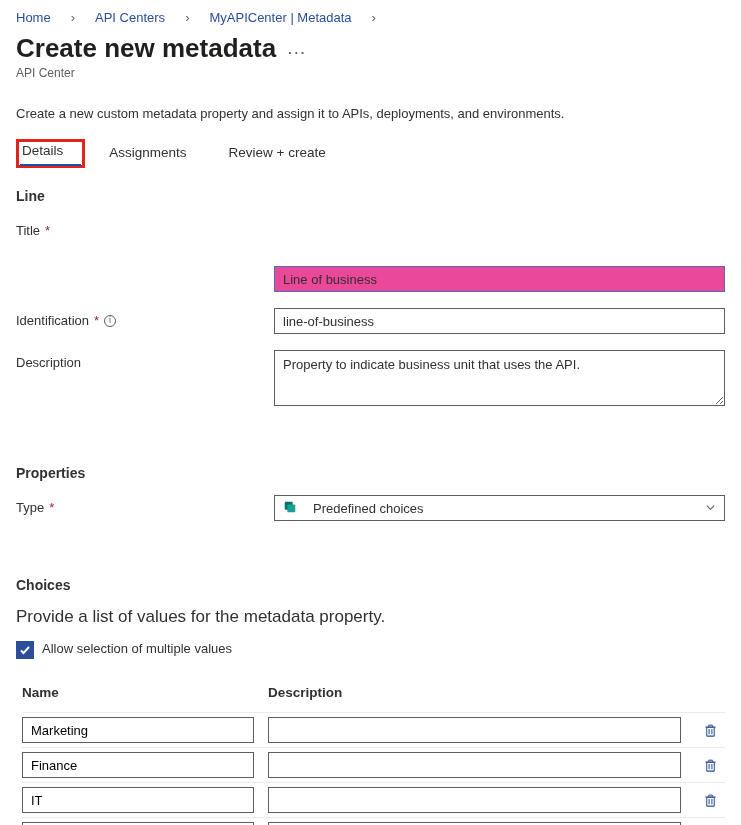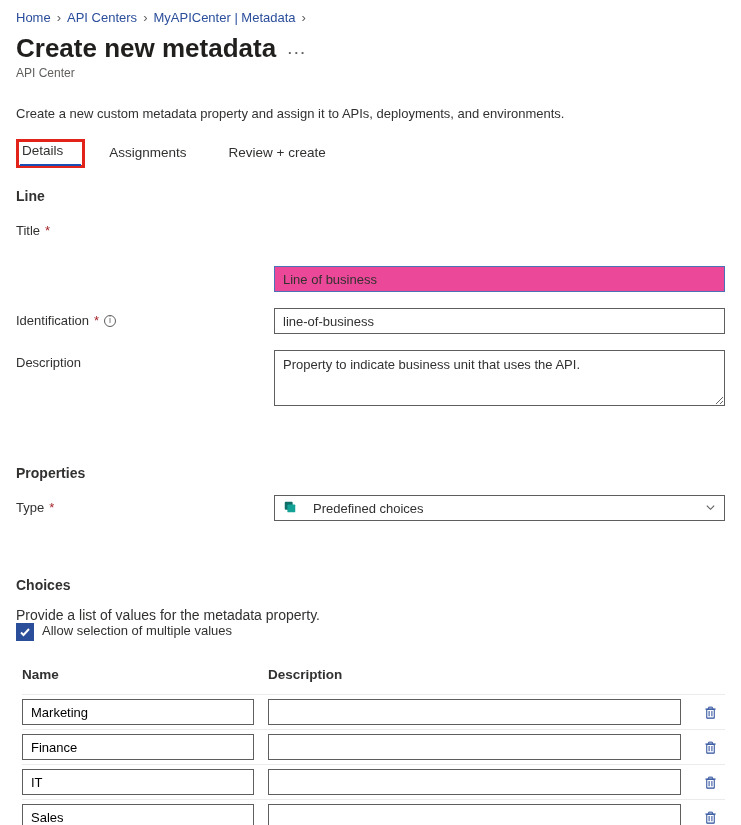--- a/index.html
+++ b/index.html
@@ -7,21 +7,21 @@
       font-family: "Segoe UI", -apple-system, sans-serif;
       font-size: 13px;
       color: #323130;
       background: #fff;
       width: 741px;
       padding: 10px 16px;
     }
     .breadcrumb {
       display: flex;
       align-items: center;
-      gap: 6px;
+      gap: 20px;
       font-size: 13px;
       margin-bottom: 8px;
     }
     .breadcrumb a { color: #2b4e9b; text-decoration: none; cursor: pointer; }
     .breadcrumb .sep { color: #605e5c; }
     .page-header { display: flex; align-items: baseline; gap: 12px; }
     .page-title { font-size: 26px; font-weight: 600; color: #201f1e; }
     .ellipsis { color: #605e5c; letter-spacing: 2px; font-weight: 600; cursor: pointer; }
     .subtitle { font-size: 12px; color: #605e5c; margin-top: 2px; margin-bottom: 26px; }
     .intro { font-size: 13px; color: #323130; margin-bottom: 18px; }
@@ -109,21 +109,21 @@
       padding: 0 8px;
       cursor: pointer;
       gap: 16px;
     }
     .select-wrap .copy-icon {
       color: #0f6e68;
       flex: none;
     }
     .select-wrap .sel-text { flex: 1; font-size: 13px; }
     .select-wrap .chev { color: #605e5c; flex: none; }
-    .choices-desc { font-size: 14px; margin-bottom: 0; }
+    .choices-desc { font-size: 17px; margin-bottom: 14px; }
     .checkbox-row { display: flex; gap: 8px; margin-bottom: 26px; }
     .checkbox {
       width: 18px; height: 18px;
       background: #2b4e9b;
       display: flex; align-items: center; justify-content: center;
       cursor: pointer;
       flex: none;
     }
     .checkbox svg { color: #fff; }
     .choices-table { padding-left: 6px; }

